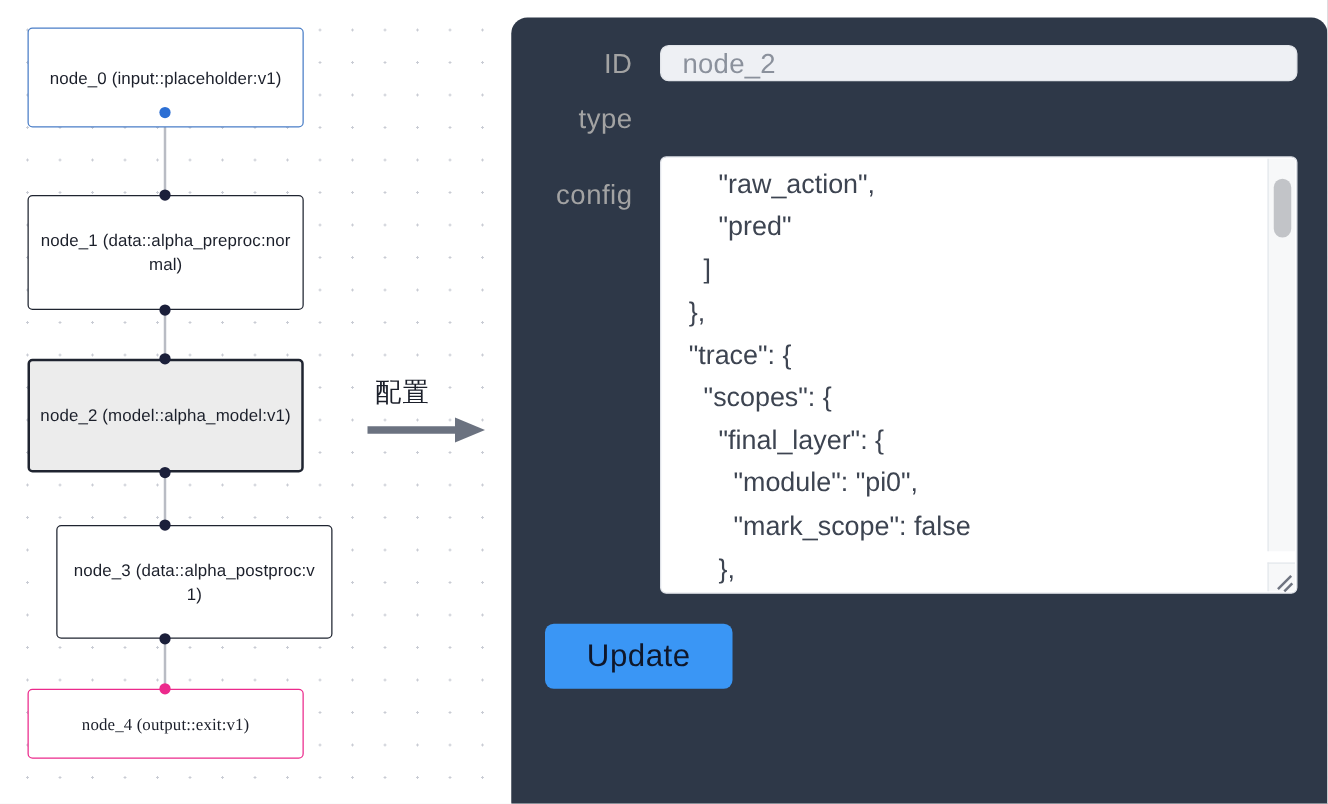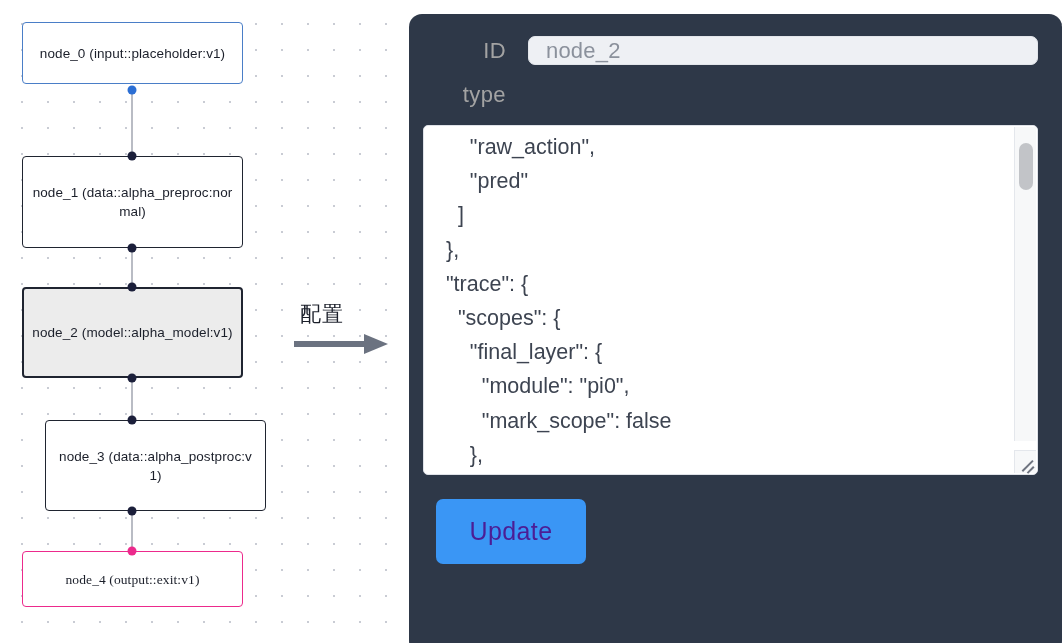--- a/index.html
+++ b/index.html
@@ -203,25 +203,25 @@
     transform: rotate(-45deg);
     transform-origin: center;
   }
   .ta-resize i.l1 { width: 15px; right: 1px; bottom: 6px; }
   .ta-resize i.l2 { width: 9px;  right: 1px; bottom: 2.5px; }
 
   .update-button {
     margin-top: 24px;
     margin-left: 13px;
     width: 150px;
-    height: 65px;
+    height: 52px;
     background: #3a96f5;
     border: none;
     border-radius: 7px;
-    color: #4c1d95;
+    color: #0f172a;
     font-size: 25px;
     font-family: "Liberation Sans", sans-serif;
     letter-spacing: 0.4px;
     display: flex;
     align-items: center;
     justify-content: center;
     cursor: pointer;
   }
 </style>
 </head>
@@ -233,21 +233,21 @@
 
   <div class="flow-pane">
 
     <svg class="flow-edges" width="285" height="643" viewBox="0 0 285 643">
       <line x1="132" y1="90" x2="132" y2="156" stroke="#b9bcc4" stroke-width="2"></line>
       <line x1="132" y1="248" x2="132" y2="287" stroke="#b9bcc4" stroke-width="2"></line>
       <line x1="132" y1="378" x2="132" y2="420" stroke="#b9bcc4" stroke-width="2"></line>
       <line x1="132" y1="511" x2="132" y2="551" stroke="#b9bcc4" stroke-width="2"></line>
     </svg>
 
-    <div class="node node-input" style="left:22px; top:22px; width:221px; height:62px;">
+    <div class="node node-input" style="left:22px; top:22px; width:221px; height:80px;">
       <span class="node-text">node_0
 (input::placeholder:v1)</span>
     </div>
     <div class="handle handle-blue" style="left:132px; top:90px;"></div>
 
     <div class="node" style="left:22px; top:156px; width:221px; height:92px;">
       <span class="node-text">node_1
 (data::alpha_preproc:normal)</span>
     </div>
     <div class="handle" style="left:132px; top:156px;"></div>
@@ -287,20 +287,21 @@
     <div class="field-row">
       <div class="field-label">ID</div>
       <div class="field-input">node_2</div>
     </div>
 
     <div class="field-row">
       <div class="field-label">type</div>
     </div>
 
     <div class="config-row">
+      <div class="field-label">config</div>
 
       <div class="textarea-wrap">
         <div class="textarea-body">      "raw_action",
       "pred"
     ]
   },
   "trace": {
     "scopes": {
       "final_layer": {
         "module": "pi0",

